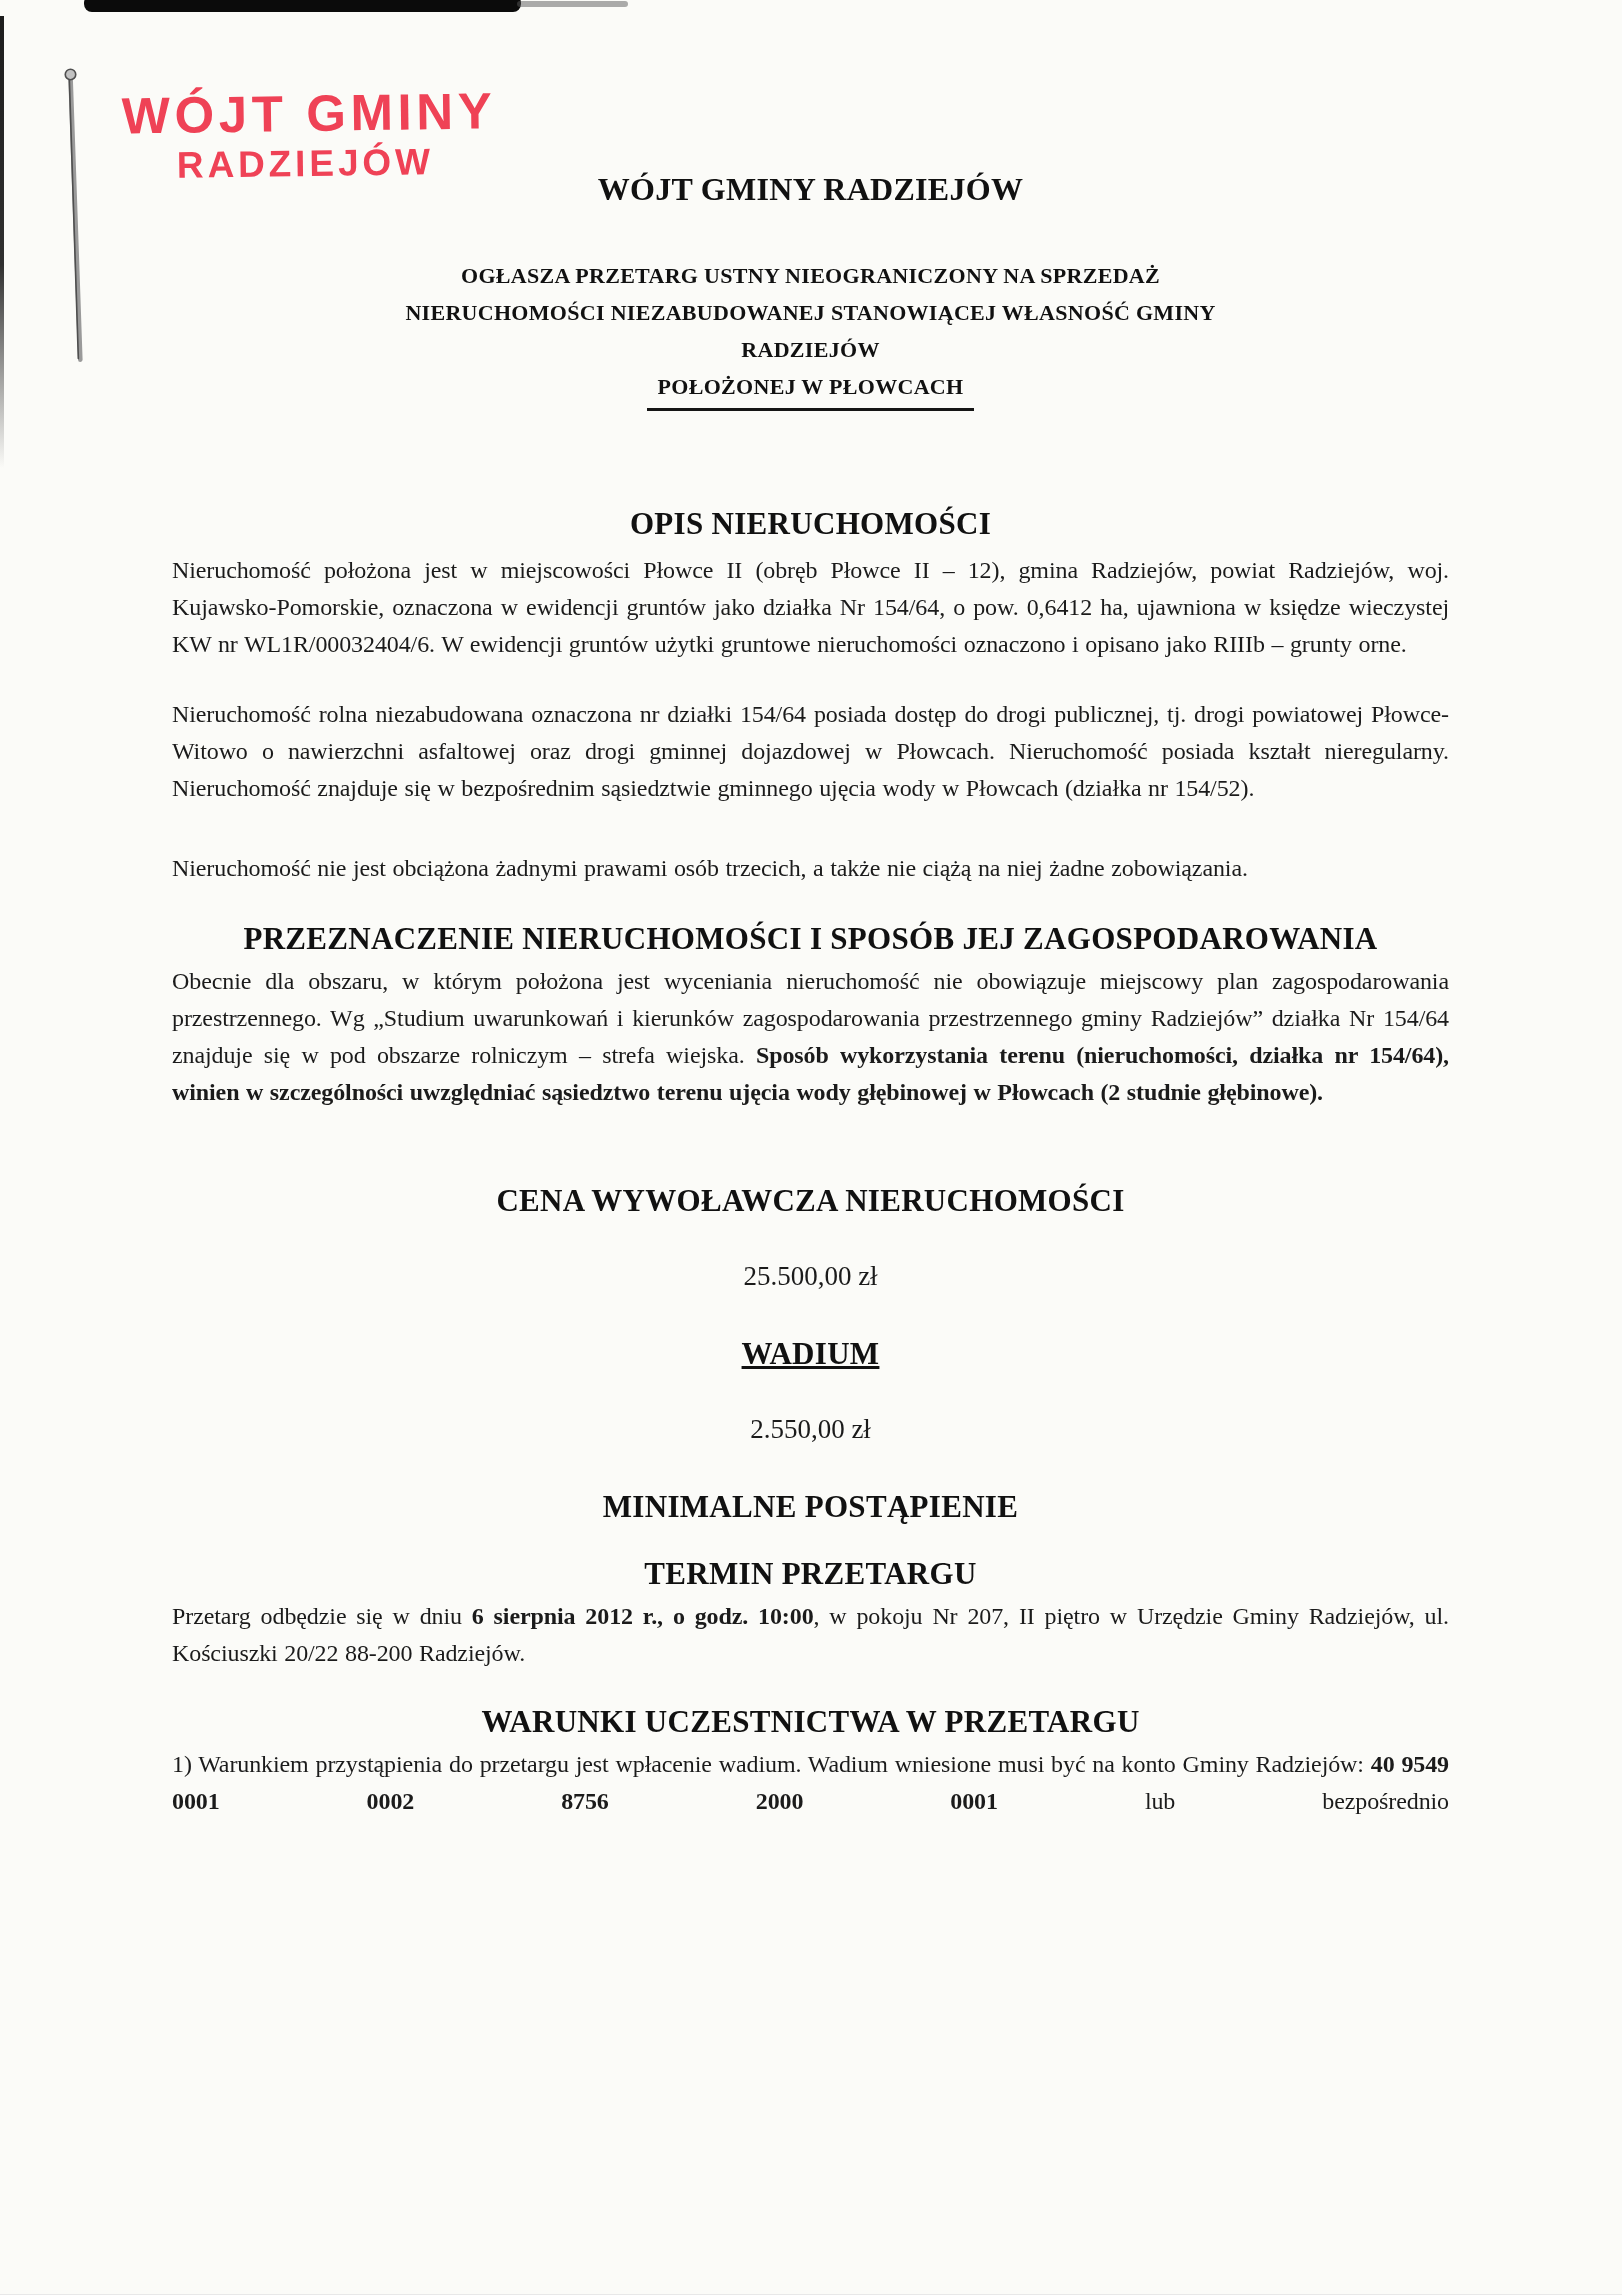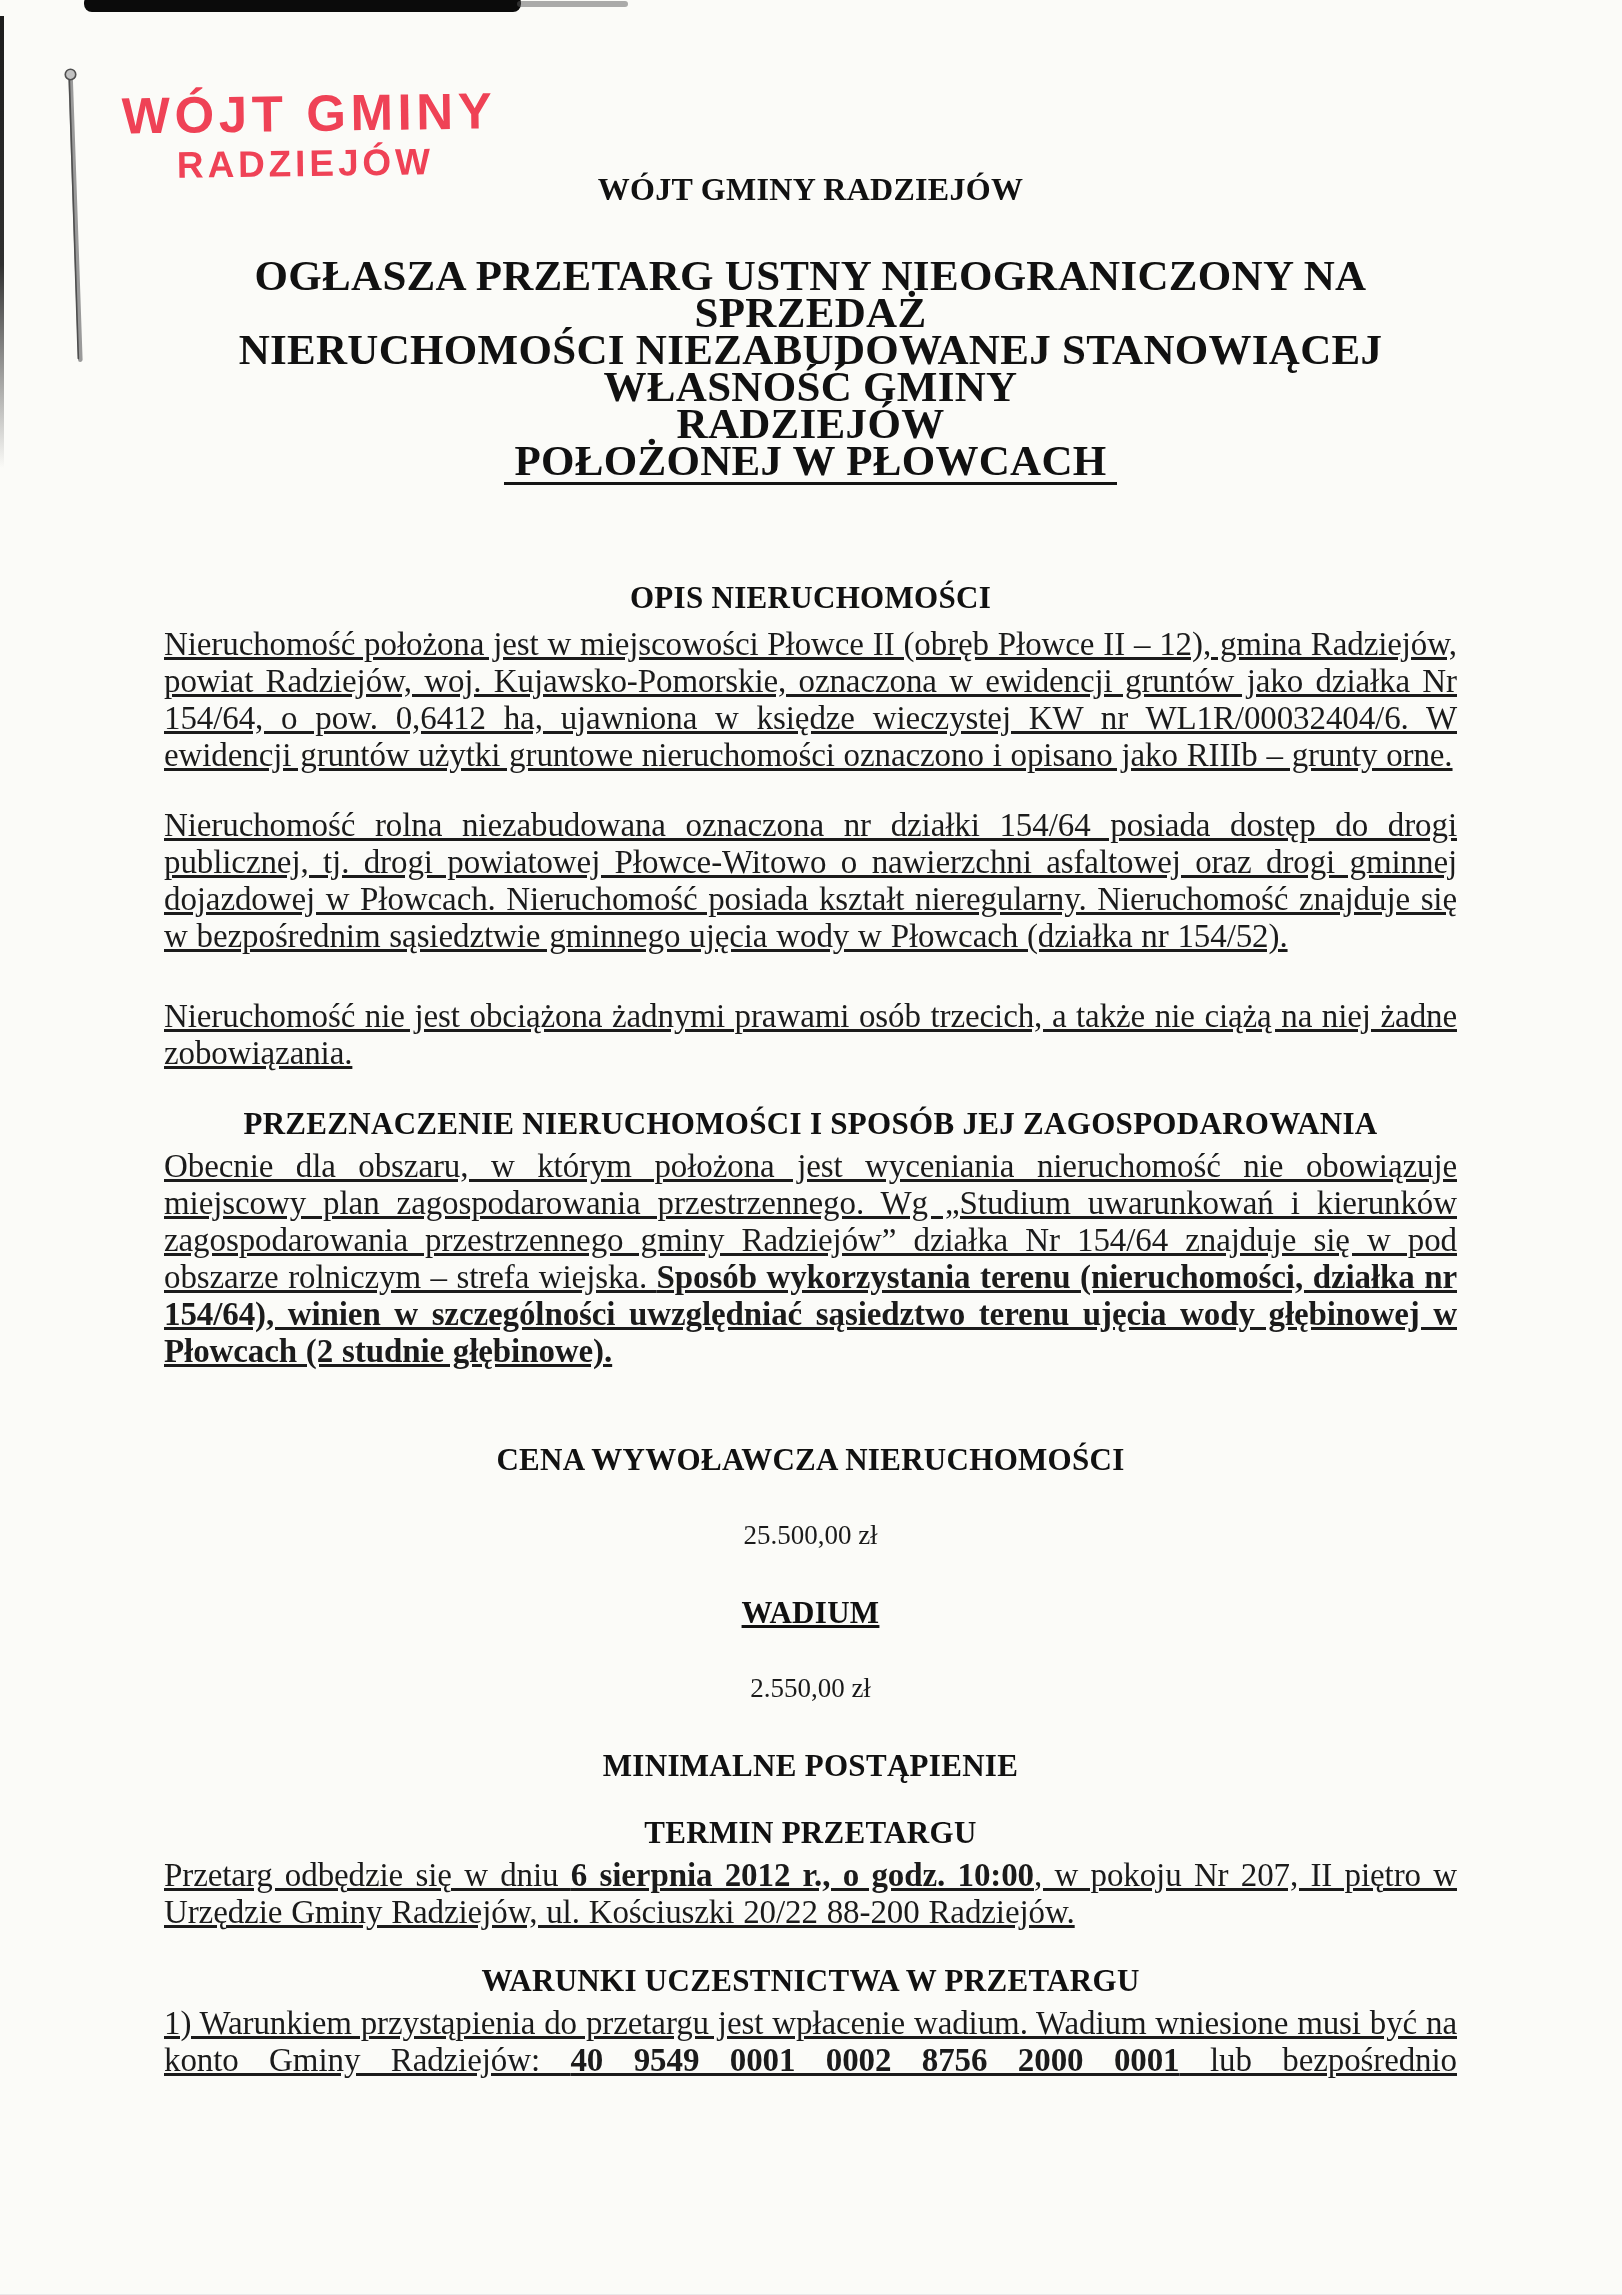--- a/index.html
+++ b/index.html
@@ -16,46 +16,45 @@
     position:absolute;
     left:164px; right:166px; top:0;
   }
   .doc-title {
     margin-top:173px;
     font-size:32px; font-weight:bold; text-align:center;
     line-height:33px; letter-spacing:0.3px; color:#111;
   }
   .announce {
     margin-top:51px;
-    font-size:43px; font-weight:bold; text-align:center;
+    font-size:22px; font-weight:bold; text-align:center;
     line-height:37px; letter-spacing:0.3px; color:#111;
   }
   .announce-underline-wrap { margin-top:0; }
   .underlined {
     display:inline-block;
     border-bottom:3.3px solid #151515;
     padding:0 10.5px 3.3px 10.5px;
   }
   .section-heading {
     font-size:31px; font-weight:bold; text-align:center;
     line-height:33px; letter-spacing:0.3px; color:#111;
   }
   .h-opis        { margin-top:96px; }
   .h-prze        { margin-top:35px;  }
   .h-cena        { margin-top:73px; }
   .h-wadium      { margin-top:42px;text-decoration:underline;  }
   .h-post        { margin-top:42px;  }
   .h-termin      { margin-top:34px;  }
   .h-warunki     { margin-top:33px;  }
   .body {
-    margin:0;
-    font-size:33px; line-height:37px;
+    margin:8px;
+    font-size:24px; line-height:37px;
     text-align:justify; letter-spacing:-0.1px;
     word-spacing:0.7px;
-    text-decoration:underline;
   }
   .p1 { margin-top:11.8px; }
   .p2 { margin-top:33px; }
   .p3 { margin-top:43px; }
   .p4 { margin-top:7.9px; }
   .p5 { margin-top:9.2px; }
   .p6 { margin-top:7.9px; }
   .p7 { margin-top:7.9px; text-align-last:justify; }
   .center-value {
     margin:4px; text-align:center;

